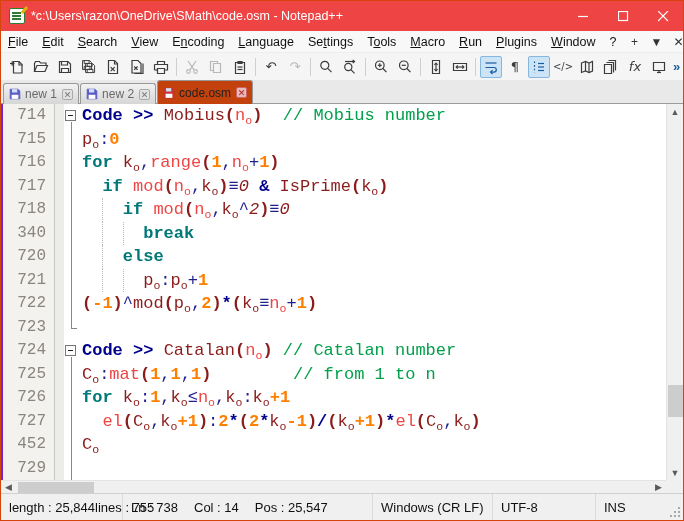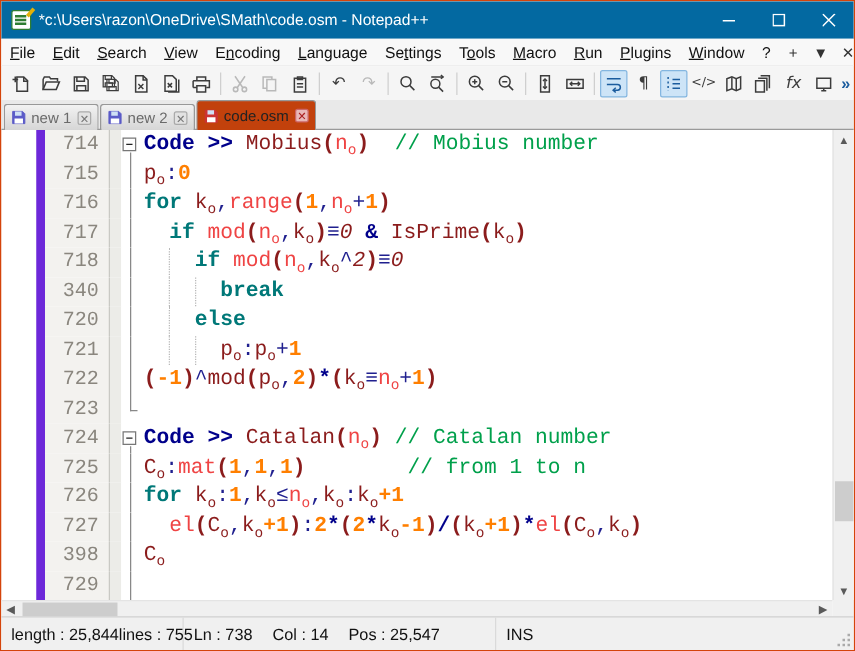--- a/index.html
+++ b/index.html
@@ -1,19 +1,19 @@
 <!DOCTYPE html>
 <html><head>
 <meta charset="utf-8">
 <style>
   html,body{margin:0;padding:0;background:#777;font-family:"Liberation Sans",sans-serif;}
   *{box-sizing:border-box;}
   .window{width:684px;height:521px;background:#fff;border:1px solid #D4440B;display:flex;flex-direction:column;overflow:hidden;}
   
-  .titlebar{height:30px;background:#0369a1;display:flex;align-items:center;flex:0 0 30px;}
+  .titlebar{height:30px;background:#ef4444;display:flex;align-items:center;flex:0 0 30px;}
   .app-icon{width:16px;height:16px;margin:0 6px 0 8px;position:relative;background:#fff;border:1px solid #2e7d32;border-radius:2px;}
   .app-icon::before{content:"";position:absolute;left:2px;top:3px;width:9px;height:1.5px;background:#2e7d32;box-shadow:0 3px 0 #2e7d32,0 6px 0 #2e7d32;}
   .app-icon::after{content:"";position:absolute;right:-2px;top:-3px;width:3px;height:8px;background:#e2b007;transform:rotate(40deg);}
   .title-text{color:#fff;font-size:12.5px;flex:1;white-space:nowrap;overflow:hidden;}
   .win-btns{display:flex;height:100%;}
   .win-btn{width:40px;height:100%;display:flex;align-items:center;justify-content:center;color:#fff;font-size:13px;cursor:default;}
   .win-btn svg{stroke:#fff;stroke-width:1.2;fill:none;}
   
   .menubar{height:22px;background:#f8f8f8;display:flex;align-items:center;font-size:12.5px;color:#111;flex:0 0 22px;border-bottom:1px solid #eee;}
   .menu-item{padding:2px 7px;cursor:default;}
@@ -32,21 +32,21 @@
   .tb-txt{font-size:13px;line-height:1;font-family:"DejaVu Sans",sans-serif;}
   .tb-overflow{margin-left:2px;color:#1b5c9e;font-size:13px;font-weight:bold;}
   
   .tabbar{height:24px;background:#e9e9e9;display:flex;align-items:flex-end;padding-left:2px;flex:0 0 24px;border-bottom:1px solid #9a9a9a;position:relative;}
   .tab{height:21px;display:flex;align-items:center;padding:0 5px;border:1px solid #989898;border-bottom:none;border-radius:3px 3px 0 0;margin-right:1px;background:linear-gradient(#f2f2f2,#d6d6d6);color:#6a6a6a;font-size:12px;position:relative;top:1px;cursor:default;}
   .tab.active{height:24px;background:#c2410c;color:#222;z-index:2;top:1px;}
   .tab .floppy{margin-right:4px;}
   .tab-close{margin-left:5px;font-size:9px;width:11px;height:11px;line-height:11px;text-align:center;border:1px solid #aaa;background:#e2e2e2;color:#777;border-radius:2px;}
   .tab.active .tab-close{border-color:#c66;background:#e9b8b8;color:#a22;}
   
-  .editor{flex:1;display:flex;overflow:hidden;border-left:7px solid #6d28d9;background:#fff;position:relative;margin-left:28px;}
+  .editor{flex:1;display:flex;overflow:hidden;border-left:2px solid #6d28d9;background:#fff;position:relative;}
   .edit-lines{flex:1;display:flex;flex-direction:column;font-family:"Liberation Mono",monospace;font-size:17px;}
   .line-row{display:flex;height:23.5px;flex:0 0 23.5px;}
   .cell-num{width:52px;background:#f3f2ef;color:#8a867e;text-align:right;padding-right:8px;font-size:16px;line-height:23.5px;border-right:1px solid #c9c9c4;}
   .cell-bm{width:9px;background:#ecece8;}
   .cell-fold{width:15px;background:#fff;position:relative;}
   .fold-vline{position:absolute;left:7px;width:1px;background:#888;}
   .fold-hline{position:absolute;height:1px;background:#888;}
   .fold-box{position:absolute;left:1px;top:6px;width:11px;height:11px;border:1px solid #777;background:#fdfdfd;}
   .fold-box::before{content:"";position:absolute;left:2px;top:4px;width:5px;height:1px;background:#222;}
   .cell-code{flex:1;position:relative;white-space:pre;line-height:23.5px;padding-left:3px;color:#101010;}
@@ -471,21 +471,21 @@
         </div>
         <div class="line-row">
           <div class="cell-num">727</div>
           <div class="cell-bm"></div>
           <div class="cell-fold">
             <div class="fold-vline" style="top: 0px; bottom: 0px;"></div>
           </div>
           <div class="cell-code"><span class="tk-sp">  </span><span class="tk-fn">el</span><span class="tk-par">(</span><span class="tk-var">C<sub>o</sub></span><span class="tk-op">,</span><span class="tk-var">k<sub>o</sub></span><span class="tk-num">+1</span><span class="tk-par">)</span><span class="tk-op">:</span><span class="tk-num">2</span><span class="tk-nv">*</span><span class="tk-par">(</span><span class="tk-num">2</span><span class="tk-nv">*</span><span class="tk-var">k<sub>o</sub></span><span class="tk-num">-1</span><span class="tk-par">)</span><span class="tk-nv">/</span><span class="tk-par">(</span><span class="tk-var">k<sub>o</sub></span><span class="tk-num">+1</span><span class="tk-par">)</span><span class="tk-nv">*</span><span class="tk-fn">el</span><span class="tk-par">(</span><span class="tk-var">C<sub>o</sub></span><span class="tk-op">,</span><span class="tk-var">k<sub>o</sub></span><span class="tk-par">)</span></div>
         </div>
         <div class="line-row">
-          <div class="cell-num">398</div>
+          <div class="cell-num">452</div>
           <div class="cell-bm"></div>
           <div class="cell-fold">
             <div class="fold-vline" style="top: 0px; bottom: 0px;"></div>
           </div>
           <div class="cell-code"><span class="tk-var">C<sub>o</sub></span></div>
         </div>
         <div class="line-row">
           <div class="cell-num">729</div>
           <div class="cell-bm"></div>
           <div class="cell-fold">
@@ -508,29 +508,31 @@
       <div class="harrow">◀</div>
       <div class="htrack">
         <div class="hthumb"></div>
       </div>
       <div class="harrow">▶</div>
     </div>
     <div class="scroll-corner"></div>
   </div>
 
   <div class="statusbar">
-    <div class="sb-panel" style="width:146px;">
+    <div class="sb-panel" style="width:122px;">
       <span>length : 25,844</span>
         <span class="sb-gap"></span>
       <span>lines : 755</span>
     </div>
     <div class="sb-panel" style="width:250px;">
       <span>Ln : 738</span>
         <span class="sb-gap"></span>
       <span>Col : 14</span>
         <span class="sb-gap"></span>
       <span>Pos : 25,547</span>
     </div>
+    <div class="sb-panel" style="width:120px;">Windows (CR LF)</div>
+    <div class="sb-panel" style="width:103px;">UTF-8</div>
     <div class="sb-panel" style="width:42px;border-right:none;">INS</div>
     <div class="sb-grip"></div>
   </div>
 
 </div>
 
 </body></html>

